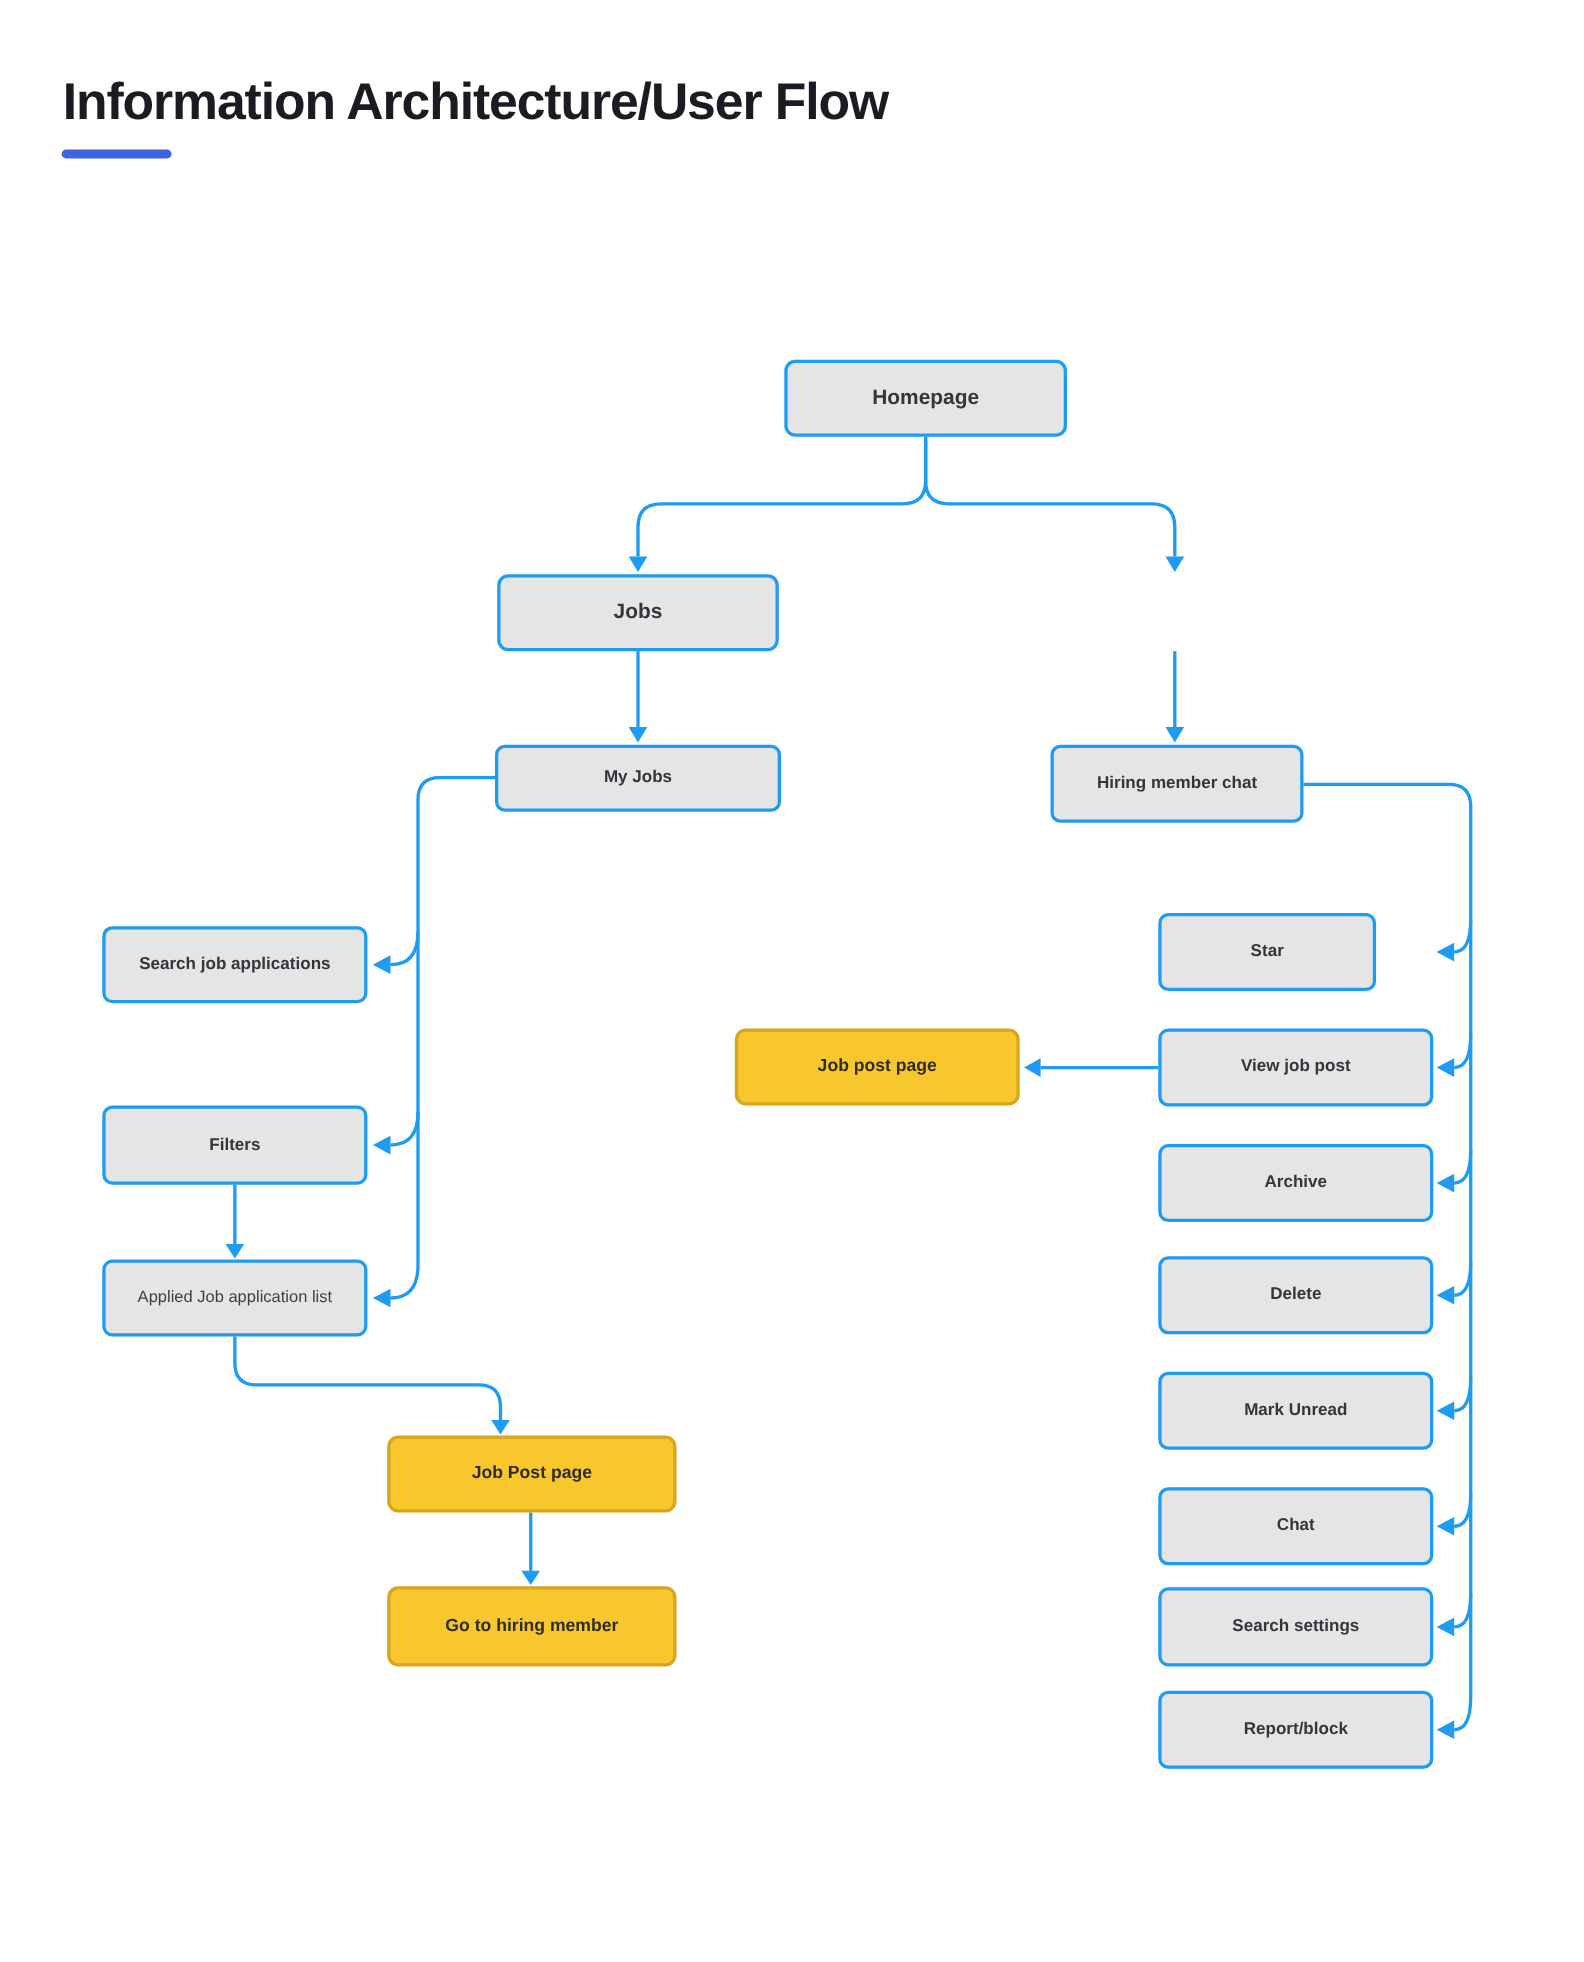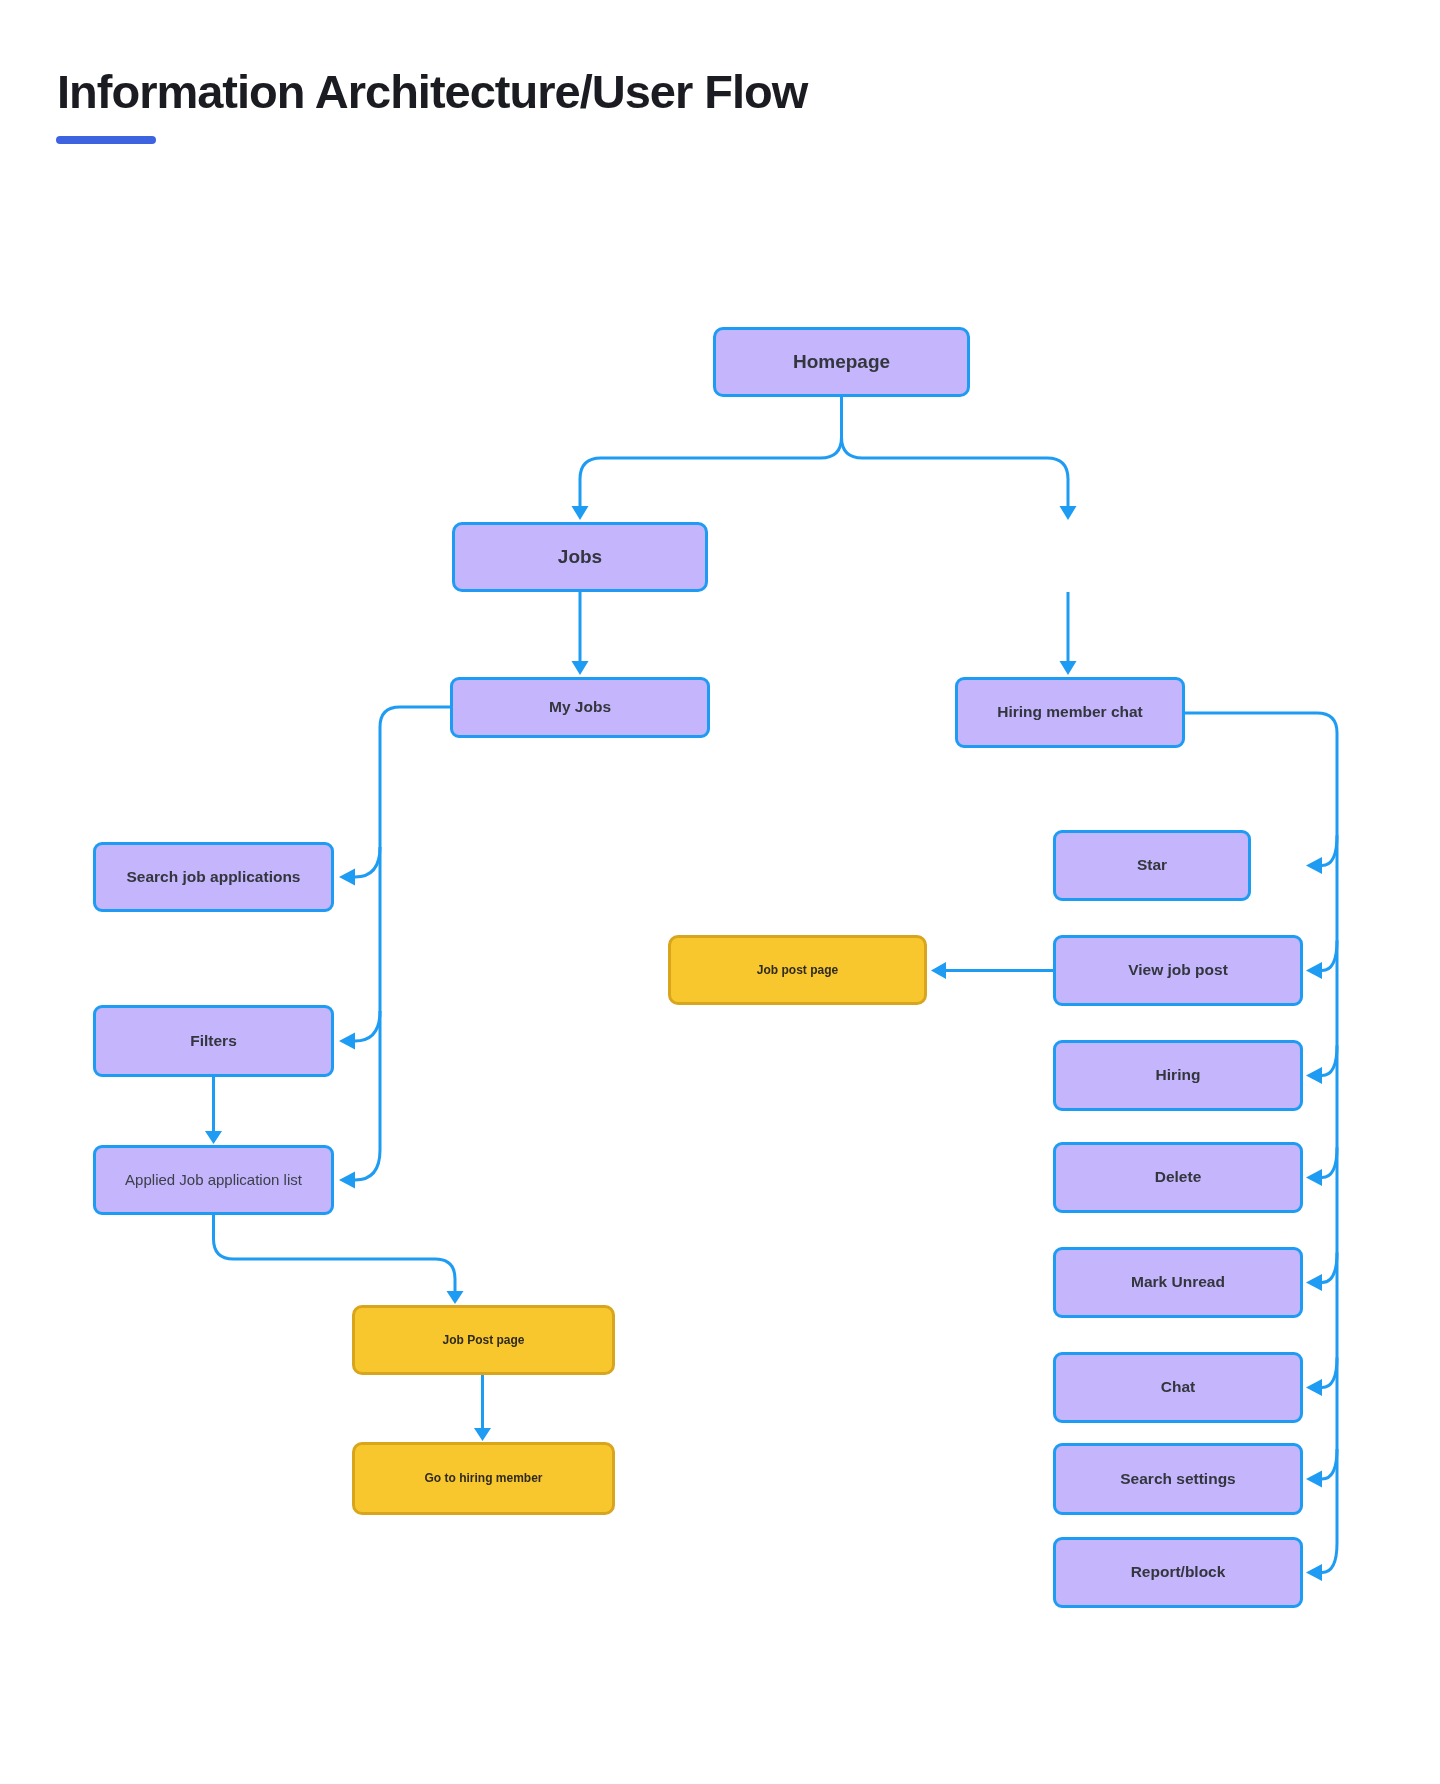--- a/index.html
+++ b/index.html
@@ -21,36 +21,36 @@
   .title-underline{
     position:absolute;left:56px;top:136px;width:100px;height:8px;
     border-radius:4px;background:var(--underline);
   }
   svg.wires{position:absolute;left:0;top:0;}
   svg.wires path{stroke:var(--blue);stroke-width:3;fill:none;}
   svg.wires polygon{fill:var(--blue);stroke:none;}
   .node{
     position:absolute;
     display:flex;align-items:center;justify-content:center;text-align:center;
-    background:#c4b5fd;
+    background:#e5e5e5;
     border:3px solid var(--blue);
     border-radius:9px;
     color:var(--ink);
     font-size:15.5px;font-weight:700;
     line-height:1.2;
     padding:0 10px;
   }
   .node.lvl1{font-size:19px;font-weight:700;border-radius:10px;}
   .node.thin{font-weight:400;font-size:15px;color:#3C4047;}
   .node.yellow{
     background:var(--yellow);
     border:3px solid var(--yellow-border);
     border-radius:10px;
     color:#2F2B20;
-    font-size:12px;
+    font-size:16px;
   }
 </style>
 </head>
 <body>
 
 <div class="canvas">
 
   <h1 class="page-title">Information Architecture/User Flow</h1>
   <div class="title-underline"></div>
 
@@ -122,21 +122,21 @@
   <div class="node yellow" style="left:352px;top:1305px;width:263px;height:70px">Job Post page</div>
 
   <div class="node yellow" style="left:352px;top:1442px;width:263px;height:73px">Go to hiring member</div>
 
   <div class="node yellow" style="left:668px;top:935px;width:259px;height:70px">Job post page</div>
 
   <div class="node" style="left:1053px;top:830px;width:198px;height:71px">Star</div>
 
   <div class="node" style="left:1053px;top:935px;width:250px;height:71px">View job post</div>
 
-  <div class="node" style="left:1053px;top:1040px;width:250px;height:71px">Hiring</div>
+  <div class="node" style="left:1053px;top:1040px;width:250px;height:71px">Archive</div>
 
   <div class="node" style="left:1053px;top:1142px;width:250px;height:71px">Delete</div>
 
   <div class="node" style="left:1053px;top:1247px;width:250px;height:71px">Mark Unread</div>
 
   <div class="node" style="left:1053px;top:1352px;width:250px;height:71px">Chat</div>
 
   <div class="node" style="left:1053px;top:1443px;width:250px;height:72px">Search settings</div>
 
   <div class="node" style="left:1053px;top:1537px;width:250px;height:71px">Report/block</div>

